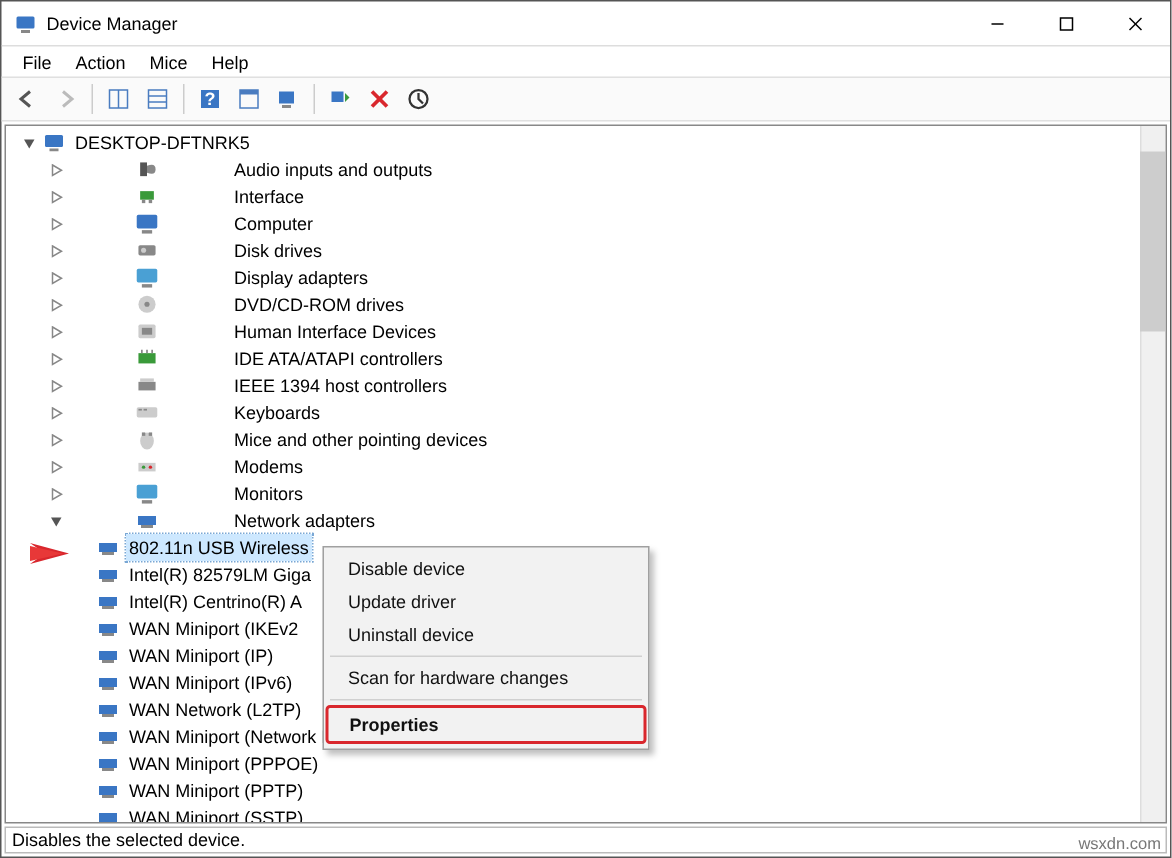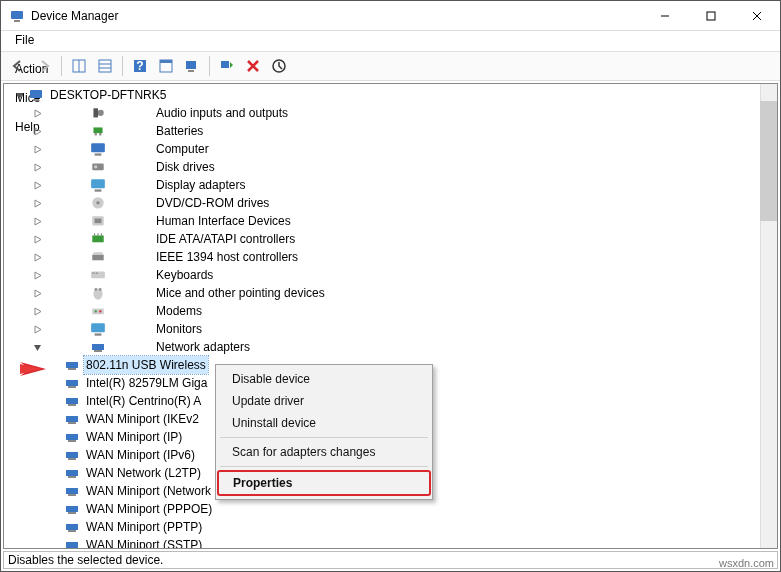--- a/index.html
+++ b/index.html
@@ -7,21 +7,21 @@
 
 
 .titlebar { height: 30px; display: flex; align-items: center; border-bottom: 1px solid #ddd; }
 .titlebar .appicon { width: 16px; height: 16px; margin: 0 6px 0 8px; }
 .titlebar .title { flex: 1; font-size: 12px; }
 .winbtns { display: flex; height: 100%; }
 .winbtn { width: 46px; display: flex; align-items: center; justify-content: center; }
 .winbtn svg { width: 10px; height: 10px; }
 
 
-.menubar { height: 20px; display: flex; align-items: flex-start; padding-left: 6px; gap: 11px; flex-direction: column; }
+.menubar { height: 20px; display: flex; align-items: flex-end; padding-left: 6px; gap: 0; }
 .menuitem { padding: 2px 8px; }
 
 
 .toolbar { height: 30px; display:flex; align-items:center; padding-left:4px; gap:0; border-top:1px solid #e0e0e0; border-bottom:1px solid #e0e0e0; background:#fafafa; }
 .tbtn { width:26px; height:24px; display:flex; align-items:center; justify-content:center; }
 .tsep { width:1px; height:20px; background:#ccc; margin:0 4px; }
 
 
 .treewrap { position:absolute; top:82px; left:2px; right:2px; bottom:22px; border:1px solid #888; overflow:hidden; }
 .tree { padding:2px 0 2px 4px; line-height:18px; height:100%; overflow-y:scroll; }
@@ -199,21 +199,21 @@
               <path d="M2 1 L8 4.5 L2 8 Z" fill="none" stroke="#888"></path>
             </svg>
           </span>
           <span class="iconslot">
             <svg viewBox="0 0 14 12">
               <rect x="3" y="3" width="8" height="5" fill="#3a9a3a"></rect>
               <rect x="4" y="8" width="2" height="2" fill="#888"></rect>
               <rect x="8" y="8" width="2" height="2" fill="#888"></rect>
             </svg>
           </span>
-          <span class="label">Batteries</span>
+          <span class="label">Interface</span>
         </div>
         <div class="row indent2">
           <span class="tw">
             <svg viewBox="0 0 9 9">
               <path d="M2 1 L8 4.5 L2 8 Z" fill="none" stroke="#888"></path>
             </svg>
           </span>
           <span class="iconslot">
             <svg viewBox="0 0 14 12">
               <rect x="1" y="1" width="12" height="8" fill="#3a76c4" rx="1"></rect>
@@ -508,21 +508,21 @@
       <path d="M2 2 L28 9 L2 16 L12 9 Z" fill="#d9272d"></path>
       <path d="M2 4 L24 9 L2 14" fill="#e83838"></path>
     </svg>
 </div>
 
 <div class="ctxmenu">
   <div class="ctxitem">Disable device</div>
   <div class="ctxitem">Update driver</div>
   <div class="ctxitem">Uninstall device</div>
   <div class="ctxsep"></div>
-  <div class="ctxitem">Scan for adapters changes</div>
+  <div class="ctxitem">Scan for hardware changes</div>
   <div class="ctxsep"></div>
   <div class="ctxbox">
     <div class="ctxitem highlight">Properties</div>
   </div>
 </div>
 
 <div class="statusbar">
   <span>Disables the selected device.</span>
 </div>
 

